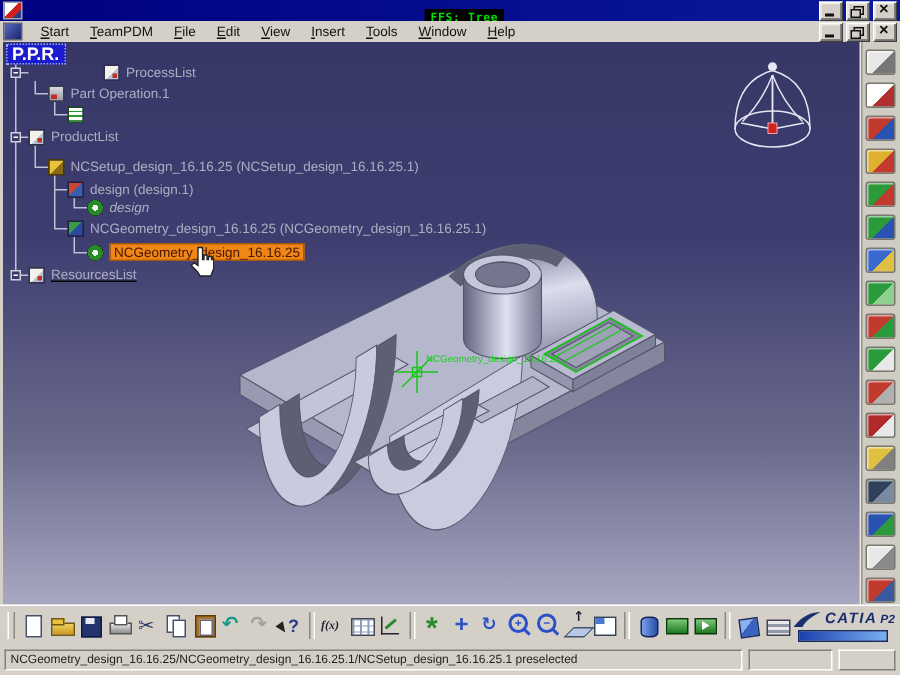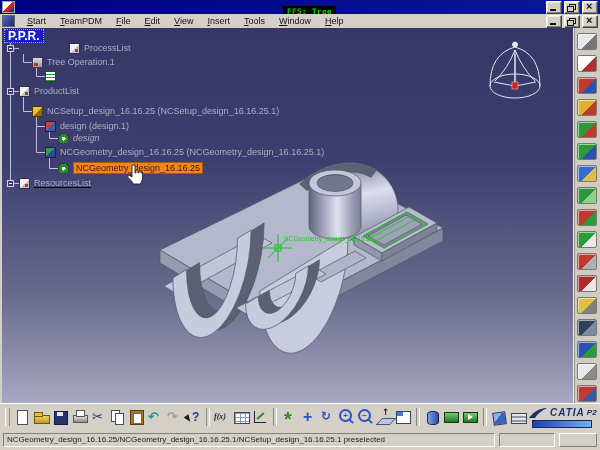--- a/index.html
+++ b/index.html
@@ -170,21 +170,21 @@
       </svg>
 
       <div class="ppr">P.P.R.</div>
       <div id="treeRows">
           <div class="tree-row" style="left: 23px; top: 14px; margin-left: 44px;">
             <span class="ti ti-list"></span>
             <span class="tree-label">ProcessList</span>
           </div>
           <div class="tree-row" style="left: 30px; top: 28px;">
             <span class="ti ti-partop"></span>
-            <span class="tree-label">Tree Operation.1</span>
+            <span class="tree-label">Part Operation.1</span>
           </div>
           <div class="tree-row sel-orange" style="left: 43px; top: 42px;">
             <span class="ti ti-mfg"></span>
           </div>
           <div class="tree-row" style="left: 17px; top: 57px;">
             <span class="ti ti-list"></span>
             <span class="tree-label">ProductList</span>
           </div>
           <div class="tree-row" style="left: 30px; top: 77px;">
             <span class="ti ti-ncsetup"></span>

